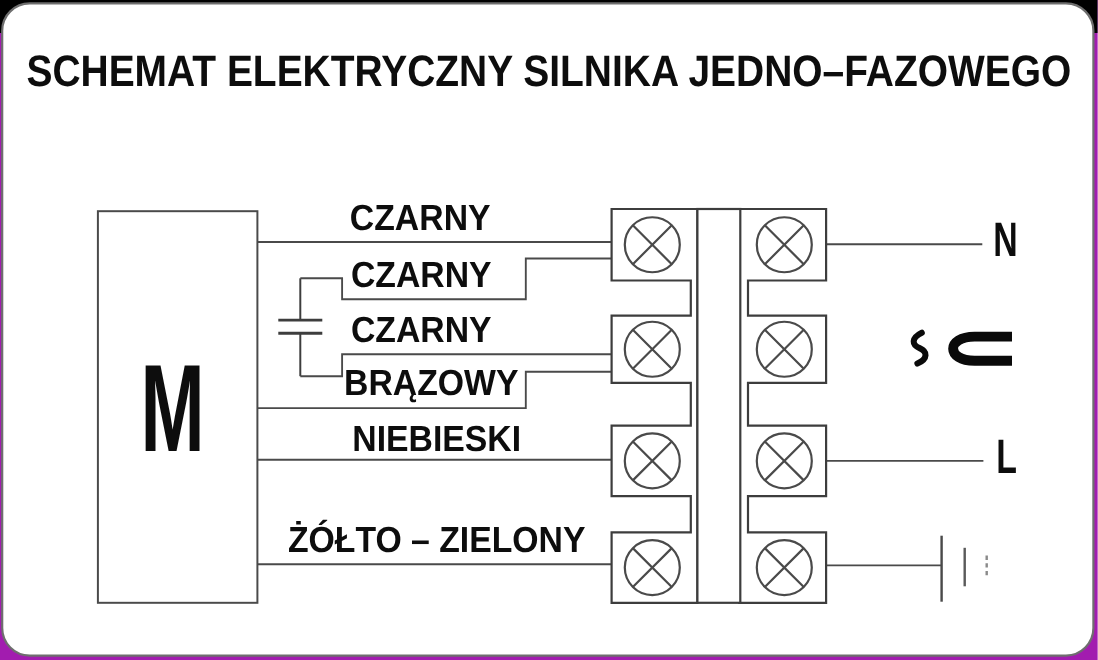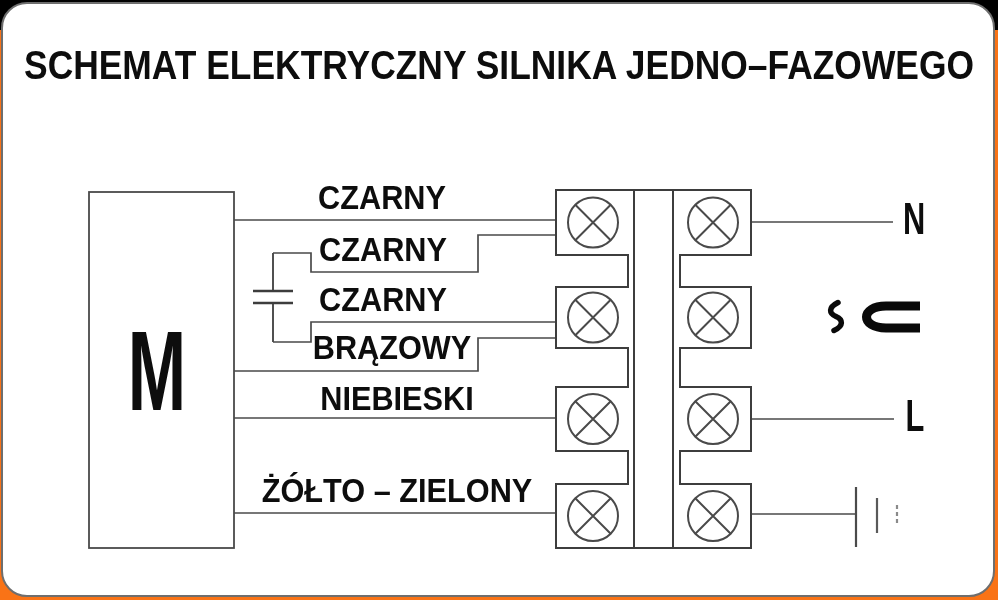--- a/index.html
+++ b/index.html
@@ -1,18 +1,18 @@
 <!DOCTYPE html>
 <html><head>
 <meta charset="utf-8">
 <style>
   html,body{margin:0;padding:0;background:#ffffff;}
   .stage{
     position:relative;width:998px;height:600px;overflow:hidden;
-    background:#f97316;font-family:"Liberation Sans",sans-serif;
+    background:#a21caf;font-family:"Liberation Sans",sans-serif;
   }
   .top-band{position:absolute;left:0;top:0;width:998px;height:30px;background:#000;}
   .card{
     position:absolute;left:1px;top:2px;width:994px;height:595px;
     box-sizing:border-box;background:#ffffff;border:2px solid #6e6e6e;border-radius:26px;
   }
   svg.linework{position:absolute;left:0;top:0;}
   .lbl{
     position:absolute;line-height:1;white-space:nowrap;color:#0d0d0d;
     font-family:"Liberation Sans",sans-serif;font-weight:bold;

